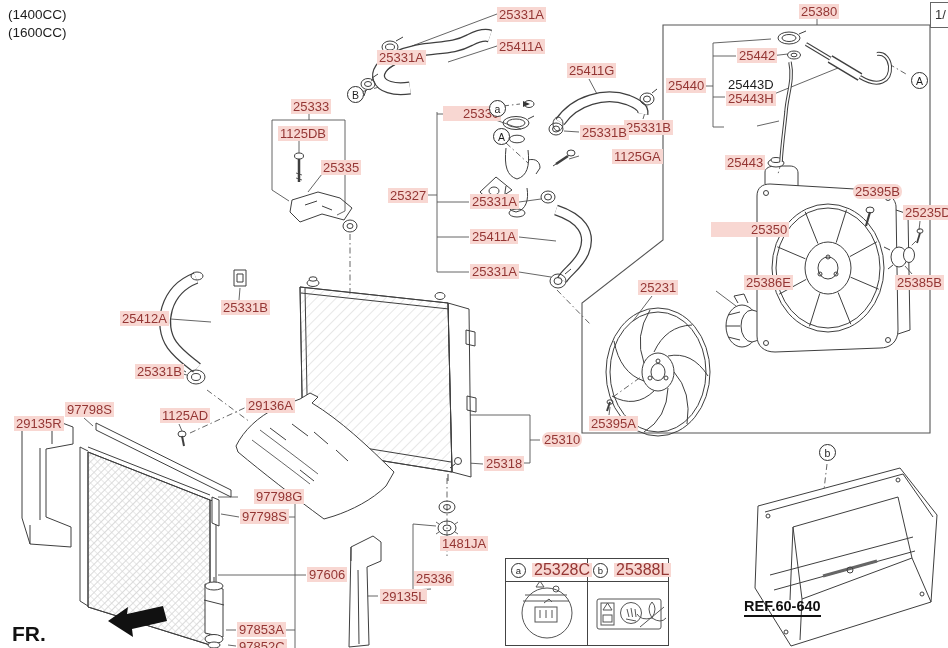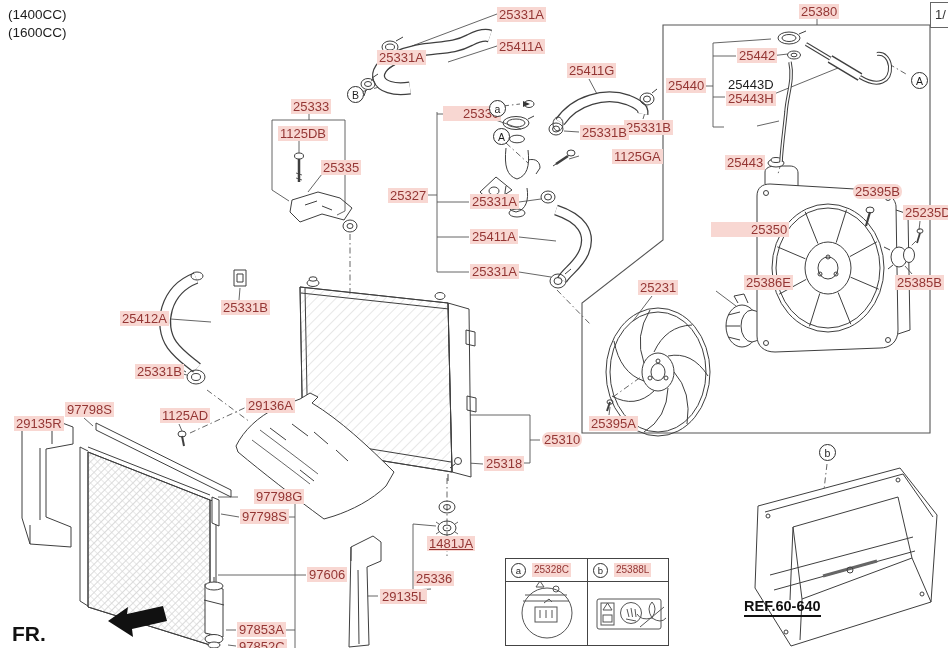--- a/index.html
+++ b/index.html
@@ -24,21 +24,21 @@
        font-size:13px;color:#333;padding-left:4px;line-height:24px;background:#fff;}
   .legend{position:absolute;left:505px;top:558px;width:162px;height:86px;z-index:2;
           border:1.2px solid #444;display:flex;flex-direction:column;background:transparent;}
   .legend-row{display:flex;}
   .legend-row.head{height:22px;border-bottom:1.2px solid #444;}
   .legend-row.body{flex:1;}
   .legend-cell{display:flex;align-items:center;gap:6px;padding-left:5px;box-sizing:border-box;}
   .legend-cell.first{width:82px;border-right:1.2px solid #444;}
   .legend-cell.last{flex:1;}
   .legend .marker{position:static;width:13px;height:13px;font-size:9.5px;flex:none;}
-  .plabel-inline{background:var(--hl,#f8d7d2);color:var(--pt,#943634);font-size:10px;
+  .plabel-inline{background:var(--hl,#f8d7d2);color:var(--pt,#943634);font-size:16px;
                  line-height:14px;padding:0 2px;white-space:nowrap;}
 </style>
 </head>
 <body>
 
 <div id="stage" style="--hl: #f8d7d2; --pt: #943634;">
 
   <svg id="lineart" width="948" height="648" viewBox="0 0 948 648">
     <defs>
       <pattern id="hatchR" width="7" height="7" patternTransform="rotate(45)" patternUnits="userSpaceOnUse">
@@ -388,21 +388,21 @@
       <div class="plabel" style="left: 484px; top: 456px;">25318</div>
       <div class="plabel" style="left: 14px; top: 402px; margin-top: 14px;">29135R</div>
       <div class="plabel" style="left: 65px; top: 402px;">97798S</div>
       <div class="plabel" style="left: 160px; top: 408px;">1125AD</div>
       <div class="plabel" style="left: 246px; top: 398px;">29136A</div>
       <div class="plabel" style="left: 239px; top: 489px; margin-left: 15px;">97798G</div>
       <div class="plabel" style="left: 240px; top: 509px;">97798S</div>
       <div class="plabel" style="left: 307px; top: 567px;">97606</div>
       <div class="plabel" style="left: 380px; top: 589px;">29135L</div>
       <div class="plabel" style="left: 414px; top: 571px;">25336</div>
-      <div class="plabel" style="left: 427px; top: 536px; text-decoration: underline;">1481JA</div>
+      <div class="plabel" style="left: 440px; top: 536px;">1481JA</div>
       <div class="plabel" style="left: 237px; top: 622px;">97853A</div>
       <div class="plabel" style="left: 237px; top: 639px;">97852C</div>
       <div class="marker" style="left: 347px; top: 86px;">B</div>
       <div class="marker" style="left: 489px; top: 100px;">a</div>
       <div class="marker" style="left: 493px; top: 128px;">A</div>
       <div class="marker" style="left: 911px; top: 72px;">A</div>
       <div class="marker" style="left: 819px; top: 444px;">b</div>
     </div>
 
   <div class="legend">

